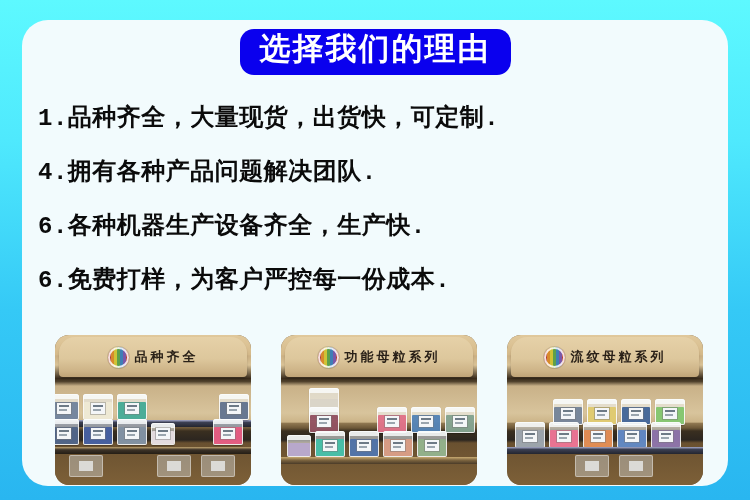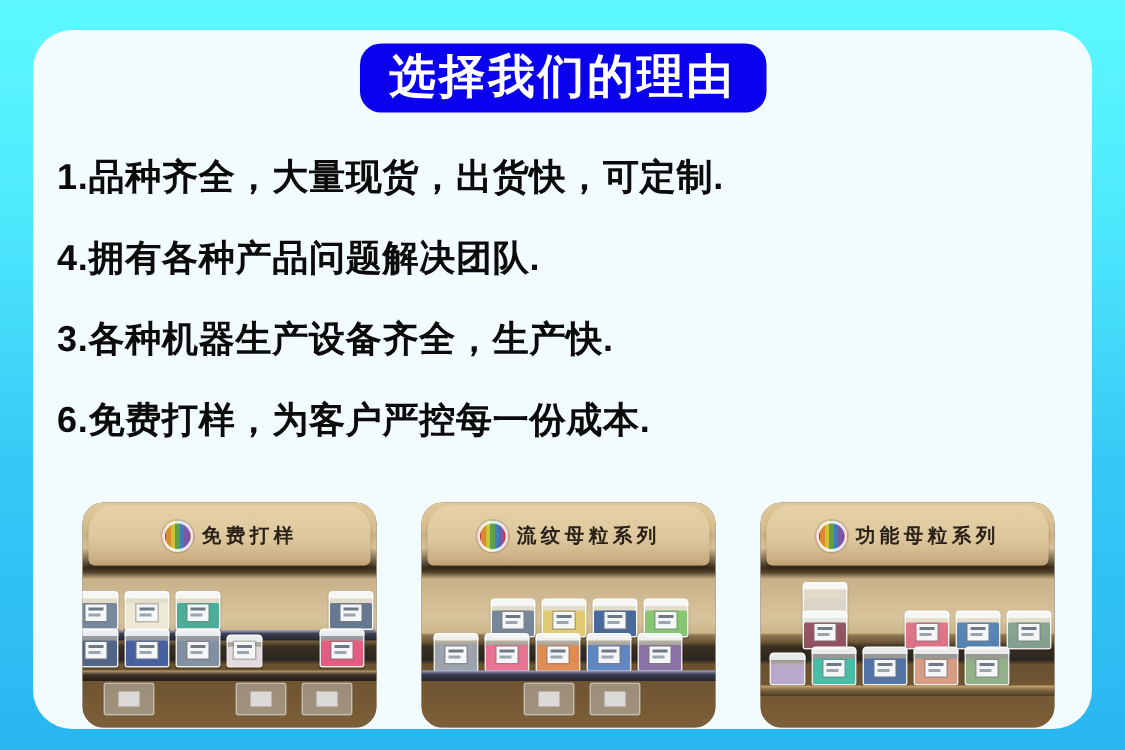--- a/index.html
+++ b/index.html
@@ -5,21 +5,21 @@
   html, body {
     margin: 0;
     padding: 0;
     background: #ffffff;
   }
   #root {
     position: relative;
     width: 750px;
     height: 500px;
     overflow: hidden;
-    font-family: Liberation Sans, sans-serif;
+    font-family: Liberation Mono, monospace;
     background: linear-gradient(180deg, #5df9ff 0%, #4fe9fd 28%, #35c9f6 62%, #29b6f0 100%);
   }
 
   
   #panel {
     position: absolute;
     left: 22px;
     top: 20px;
     width: 706px;
     height: 466px;
@@ -234,31 +234,31 @@
 
   <div id="panel">
 
     <div id="title-wrap">
       <span id="title-badge">选择我们的理由</span>
     </div>
 
     <div id="bullets">
       <div class="bullet-row">1.品种齐全，大量现货，出货快，可定制.</div>
       <div class="bullet-row">4.拥有各种产品问题解决团队.</div>
-      <div class="bullet-row">3.各种机器生产设备齐全，生产快.</div>
+      <div class="bullet-row">6.各种机器生产设备齐全，生产快.</div>
       <div class="bullet-row">6.免费打样，为客户严控每一份成本.</div>
     </div>
 
     <div id="photo-strip">
 
       <div class="photo-card">
         <div class="wall"></div>
         <div class="header-board">
           <span class="brand-logo"></span>
-          <span class="board-label">免费打样</span>
+          <span class="board-label">品种齐全</span>
         </div>
         <div class="shelf-plank" style="top:85px;"></div>
         <div class="jar-row" style="left:-6px; top:59px;">
           <div class="jar">
               <div class="fill" style="background:#6d7f9a"></div>
               <div class="lid"></div>
               <div class="tag"></div>
             </div>
           <div class="jar">
               <div class="fill" style="background:#efe9d5"></div>
@@ -312,20 +312,84 @@
               <div class="tag"></div>
             </div>
           <div class="under-jar" style="visibility:hidden"></div>
           <div class="under-jar">
               <div class="tag"></div>
             </div>
           <div class="under-jar">
               <div class="tag"></div>
             </div>
         </div>
+      </div>
+
+      <div class="photo-card">
+        <div class="wall"></div>
+        <div class="header-board">
+          <span class="brand-logo"></span>
+          <span class="board-label">功能母粒系列</span>
+        </div>
+        <div class="jar-row" style="left:28px; top:53px;">
+          <div class="jar tall">
+              <div class="fill" style="background:#d9d4c8; height:20px;"></div>
+              <div class="lid"></div>
+            </div>
+        </div>
+        <div class="jar-row" style="left:28px; top:72px;">
+          <div class="jar">
+              <div class="fill" style="background:#8e4a5a"></div>
+              <div class="lid"></div>
+              <div class="tag"></div>
+            </div>
+          <div class="jar" style="visibility:hidden"></div>
+          <div class="jar">
+              <div class="fill" style="background:#e06c84"></div>
+              <div class="lid"></div>
+              <div class="tag"></div>
+            </div>
+          <div class="jar">
+              <div class="fill" style="background:#4d7fb4"></div>
+              <div class="lid"></div>
+              <div class="tag"></div>
+            </div>
+          <div class="jar">
+              <div class="fill" style="background:#7fa08c"></div>
+              <div class="lid"></div>
+              <div class="tag"></div>
+            </div>
+        </div>
+        <div class="jar-row" style="left:6px; top:96px;">
+          <div class="jar small">
+              <div class="fill" style="background:#b9a7cf"></div>
+              <div class="lid"></div>
+            </div>
+          <div class="jar">
+              <div class="fill" style="background:#3fbfa8"></div>
+              <div class="lid"></div>
+              <div class="tag"></div>
+            </div>
+          <div class="jar">
+              <div class="fill" style="background:#4a6fa8"></div>
+              <div class="lid"></div>
+              <div class="tag"></div>
+            </div>
+          <div class="jar">
+              <div class="fill" style="background:#d99a82"></div>
+              <div class="lid"></div>
+              <div class="tag"></div>
+            </div>
+          <div class="jar">
+              <div class="fill" style="background:#8fb089"></div>
+              <div class="lid"></div>
+              <div class="tag"></div>
+            </div>
+        </div>
+        <div class="shelf-plank lower" style="top:122px; background:linear-gradient(180deg,#c9ab72 0%,#7d6540 45%,#4a3b28 100%);"></div>
       </div>
 
       <div class="photo-card">
         <div class="wall"></div>
         <div class="header-board">
           <span class="brand-logo"></span>
           <span class="board-label">流纹母粒系列</span>
         </div>
         <div class="jar-row" style="left:46px; top:64px;">
           <div class="jar">
@@ -380,79 +444,15 @@
         <div class="under-row" style="left:68px; top:120px;">
           <div class="under-jar">
               <div class="tag"></div>
             </div>
           <div class="under-jar">
               <div class="tag"></div>
             </div>
         </div>
       </div>
 
-      <div class="photo-card">
-        <div class="wall"></div>
-        <div class="header-board">
-          <span class="brand-logo"></span>
-          <span class="board-label">功能母粒系列</span>
-        </div>
-        <div class="jar-row" style="left:28px; top:53px;">
-          <div class="jar tall">
-              <div class="fill" style="background:#d9d4c8; height:20px;"></div>
-              <div class="lid"></div>
-            </div>
-        </div>
-        <div class="jar-row" style="left:28px; top:72px;">
-          <div class="jar">
-              <div class="fill" style="background:#8e4a5a"></div>
-              <div class="lid"></div>
-              <div class="tag"></div>
-            </div>
-          <div class="jar" style="visibility:hidden"></div>
-          <div class="jar">
-              <div class="fill" style="background:#e06c84"></div>
-              <div class="lid"></div>
-              <div class="tag"></div>
-            </div>
-          <div class="jar">
-              <div class="fill" style="background:#4d7fb4"></div>
-              <div class="lid"></div>
-              <div class="tag"></div>
-            </div>
-          <div class="jar">
-              <div class="fill" style="background:#7fa08c"></div>
-              <div class="lid"></div>
-              <div class="tag"></div>
-            </div>
-        </div>
-        <div class="jar-row" style="left:6px; top:96px;">
-          <div class="jar small">
-              <div class="fill" style="background:#b9a7cf"></div>
-              <div class="lid"></div>
-            </div>
-          <div class="jar">
-              <div class="fill" style="background:#3fbfa8"></div>
-              <div class="lid"></div>
-              <div class="tag"></div>
-            </div>
-          <div class="jar">
-              <div class="fill" style="background:#4a6fa8"></div>
-              <div class="lid"></div>
-              <div class="tag"></div>
-            </div>
-          <div class="jar">
-              <div class="fill" style="background:#d99a82"></div>
-              <div class="lid"></div>
-              <div class="tag"></div>
-            </div>
-          <div class="jar">
-              <div class="fill" style="background:#8fb089"></div>
-              <div class="lid"></div>
-              <div class="tag"></div>
-            </div>
-        </div>
-        <div class="shelf-plank lower" style="top:122px; background:linear-gradient(180deg,#c9ab72 0%,#7d6540 45%,#4a3b28 100%);"></div>
-      </div>
-
     </div>
   </div>
 </div>
 
 </body></html>

